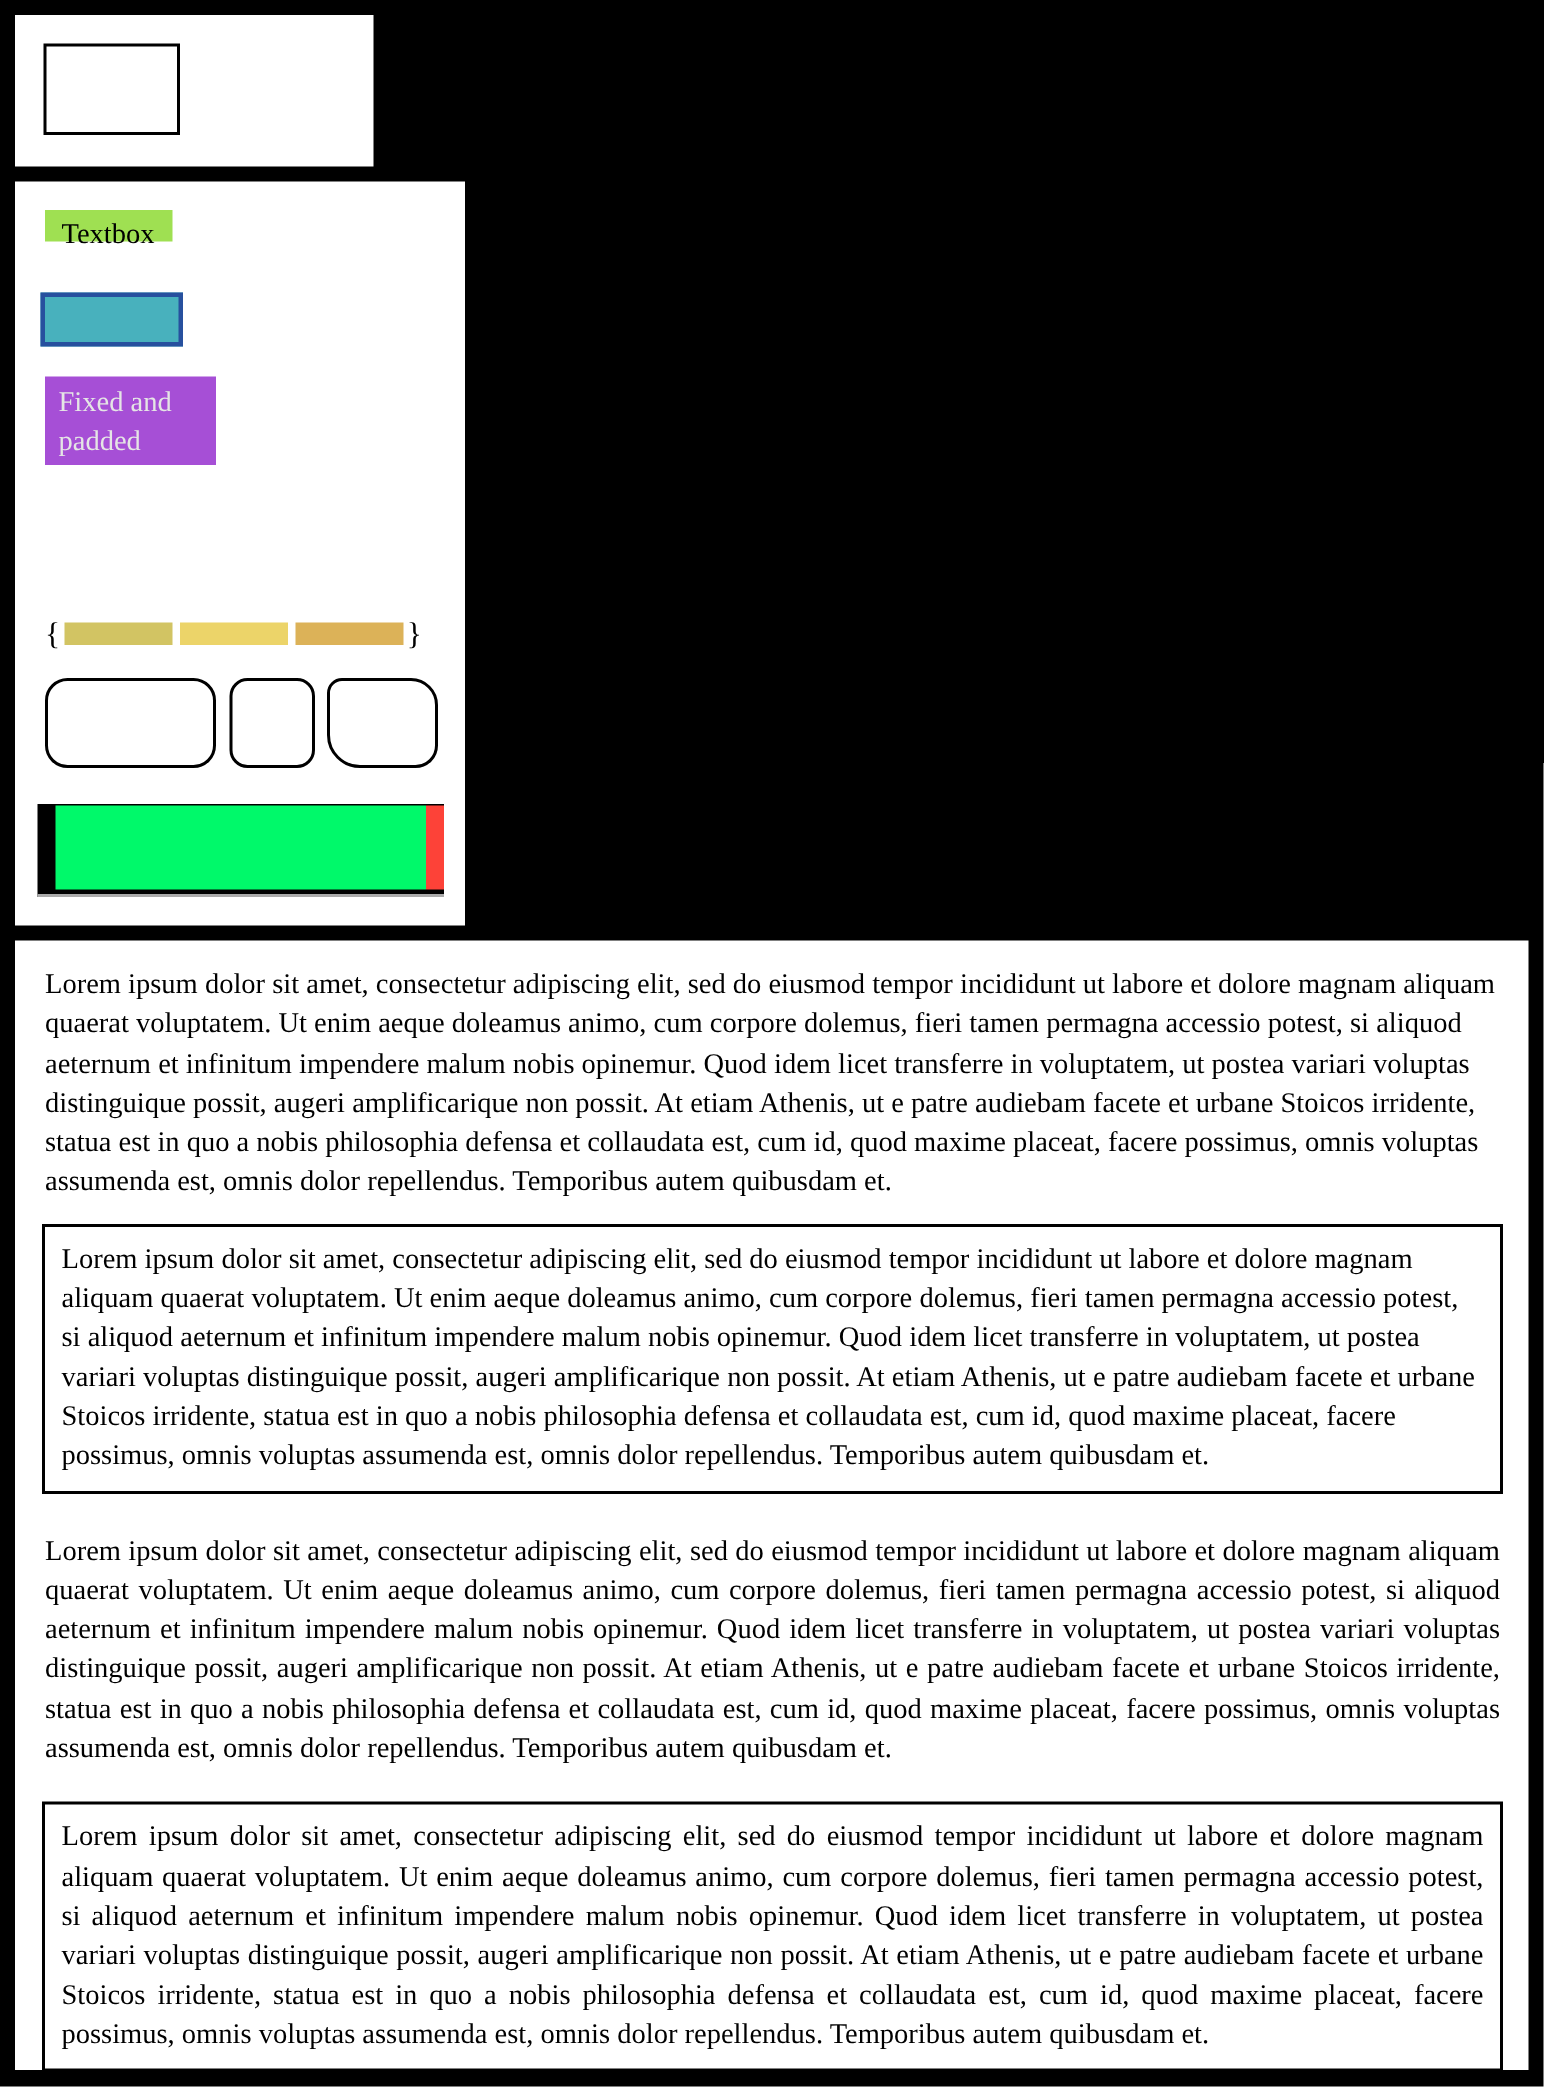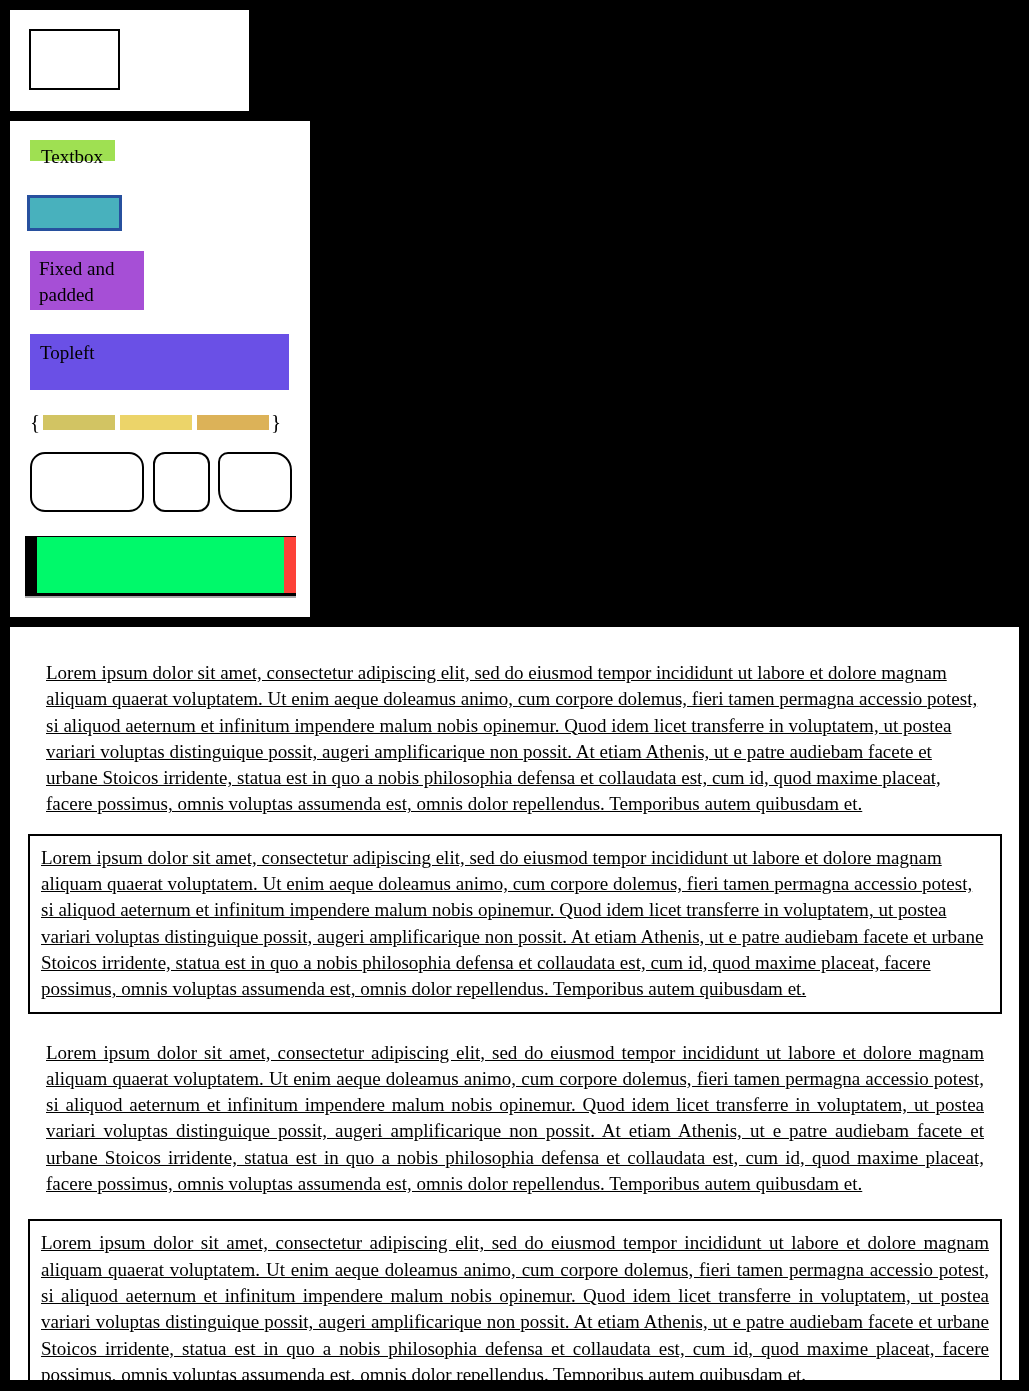--- a/index.html
+++ b/index.html
@@ -23,21 +23,21 @@
   .textbox-label{
     left:20px;top:19px;width:85px;height:21px;
     font-size:19px;line-height:33px;padding-left:11px;color:#000;
   }
   .teal-box{
     left:17px;top:74px;width:95px;height:36px;
     border:3px solid #27509e;
   }
   .purple-box{
     left:20px;top:130px;width:114px;height:59px;
-    font-size:19px;line-height:26px;padding:5px 6px 0 9px;color:#000000;
+    font-size:19px;line-height:26px;padding:5px 6px 0 9px;color:#e5e5e5;
   }
   .topleft-box{
     left:20px;top:213px;width:259px;height:56px;
     font-size:19px;line-height:24px;padding:7px 0 0 10px;color:#000;
   }
   .brace-row{
     left:20px;top:288px;height:26px;display:flex;align-items:center;
   }
   .brace{font-size:21px;color:#000;line-height:26px;}
   .brace-bar{width:72px;height:15px;margin:0 2.5px;}
@@ -54,21 +54,21 @@
   }
   .meter-inner{display:flex;height:100%;width:100%;}
   .meter-fill{flex:1;height:100%;}
   .meter-rest{width:12px;height:100%;}
   
   .panel-3{
     left:10px;top:627px;width:1009px;height:753px;
     box-sizing:border-box;padding:17px 19px 0 20px;
     font-size:19px;line-height:26.3px;color:#000;
   }
-  .para{margin:16px;text-decoration:underline;}
+  .para{margin:0;}
   .para.justified{text-align:justify;}
   .para.boxed{
     box-sizing:border-box;
     border:2px solid #000;
     padding:9px 11px;
     margin-left:-2px;margin-right:-2px;
   }
   .para.m-top-box{margin-top:14px;}
   .para.m-top-text{margin-top:26px;}
   .para.m-top-text2{margin-top:22px;}
@@ -80,21 +80,20 @@
   <div class="stroked-rect"></div>
 </section>
 
 <section class="panel panel-2">
   <div class="textbox-label" style="background: rgb(159, 224, 82);">Textbox</div>
 
   <div class="teal-box" style="background: rgb(72, 177, 189);"></div>
 
   <div class="purple-box" style="background: rgb(166, 79, 214);">Fixed and padded</div>
 
-  <div class="topleft-box" style="background: rgb(106, 80, 230);">Topleft</div>
 
   <div class="brace-row">
     <span class="brace">{</span>
     <span class="brace-bar" style="background: rgb(210, 196, 99);"></span>
     <span class="brace-bar" style="background: rgb(236, 212, 105);"></span>
     <span class="brace-bar" style="background: rgb(220, 178, 88);"></span>
     <span class="brace">}</span>
   </div>
 
   <div class="round-row">

